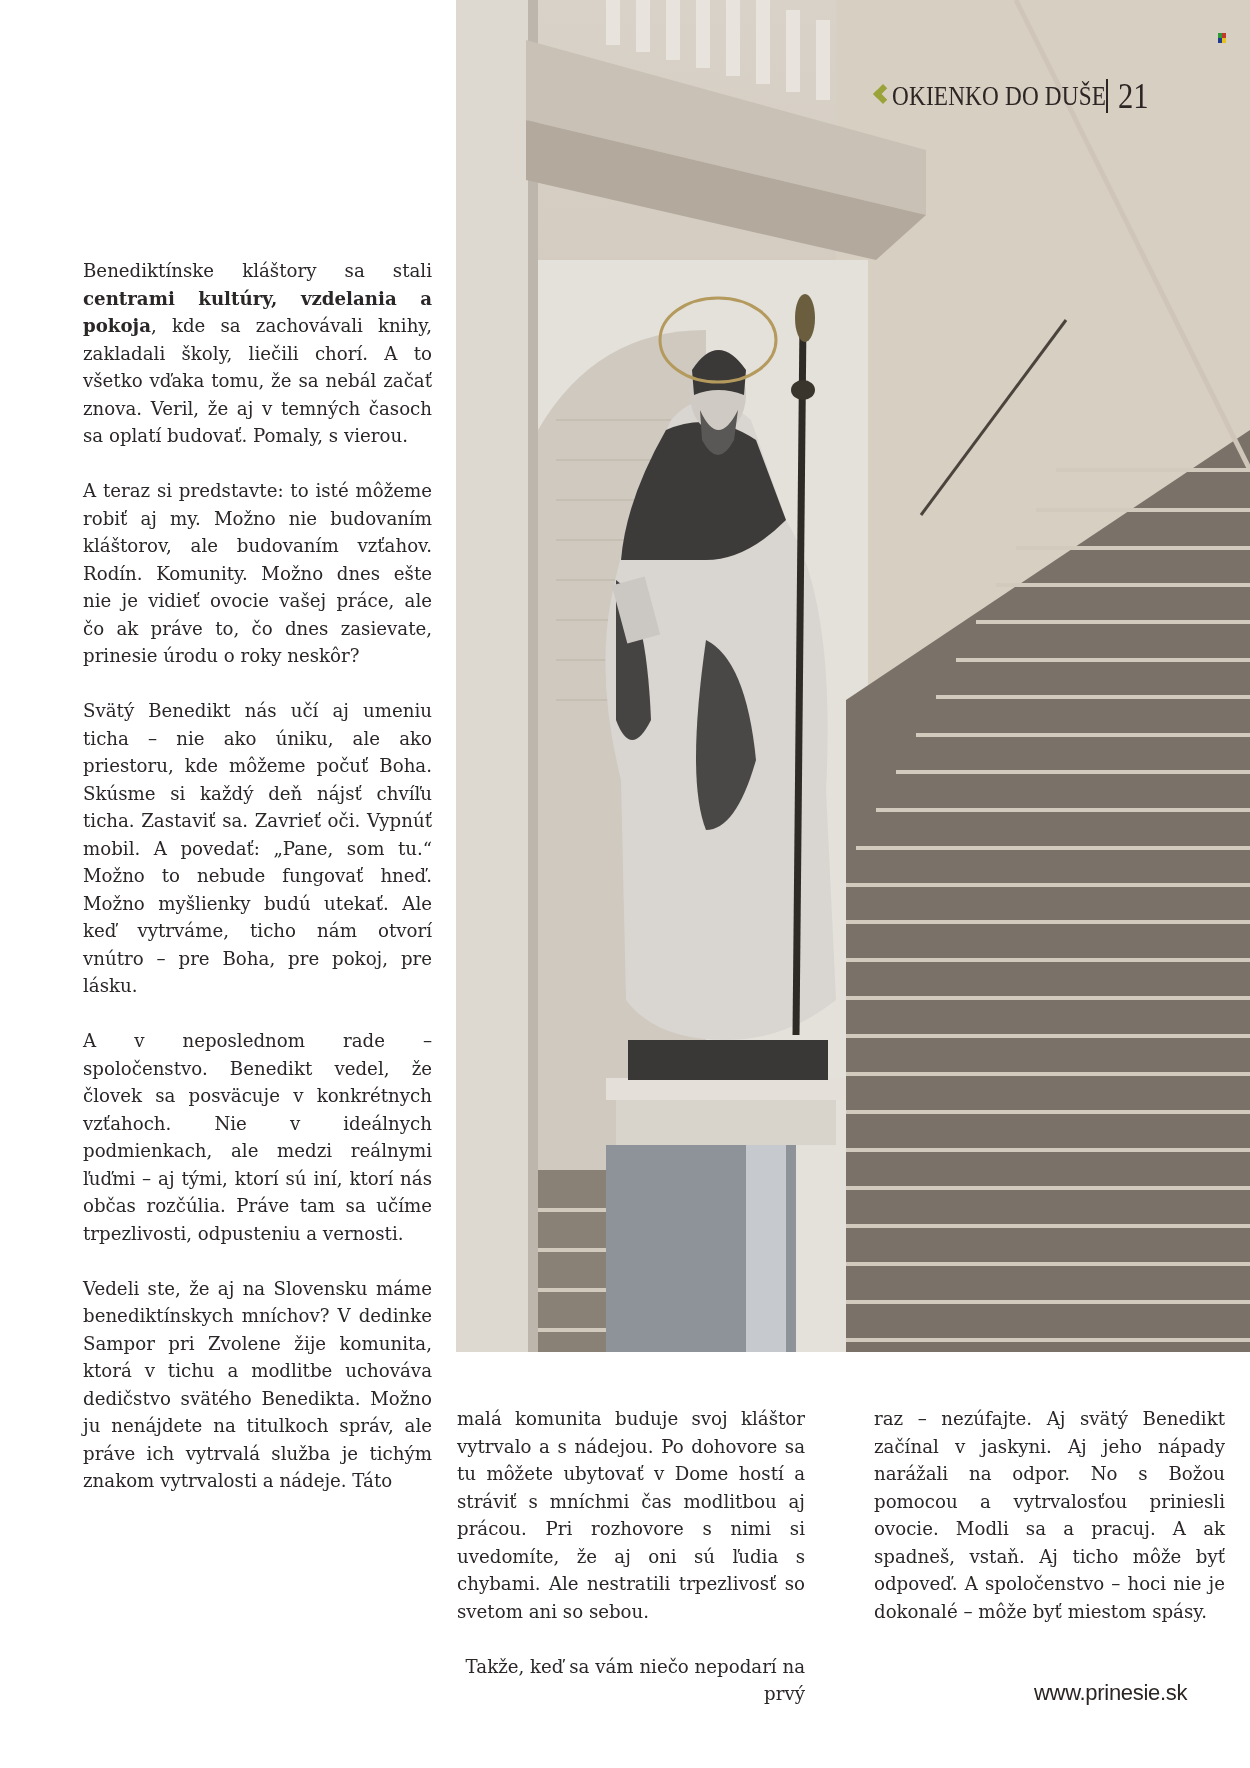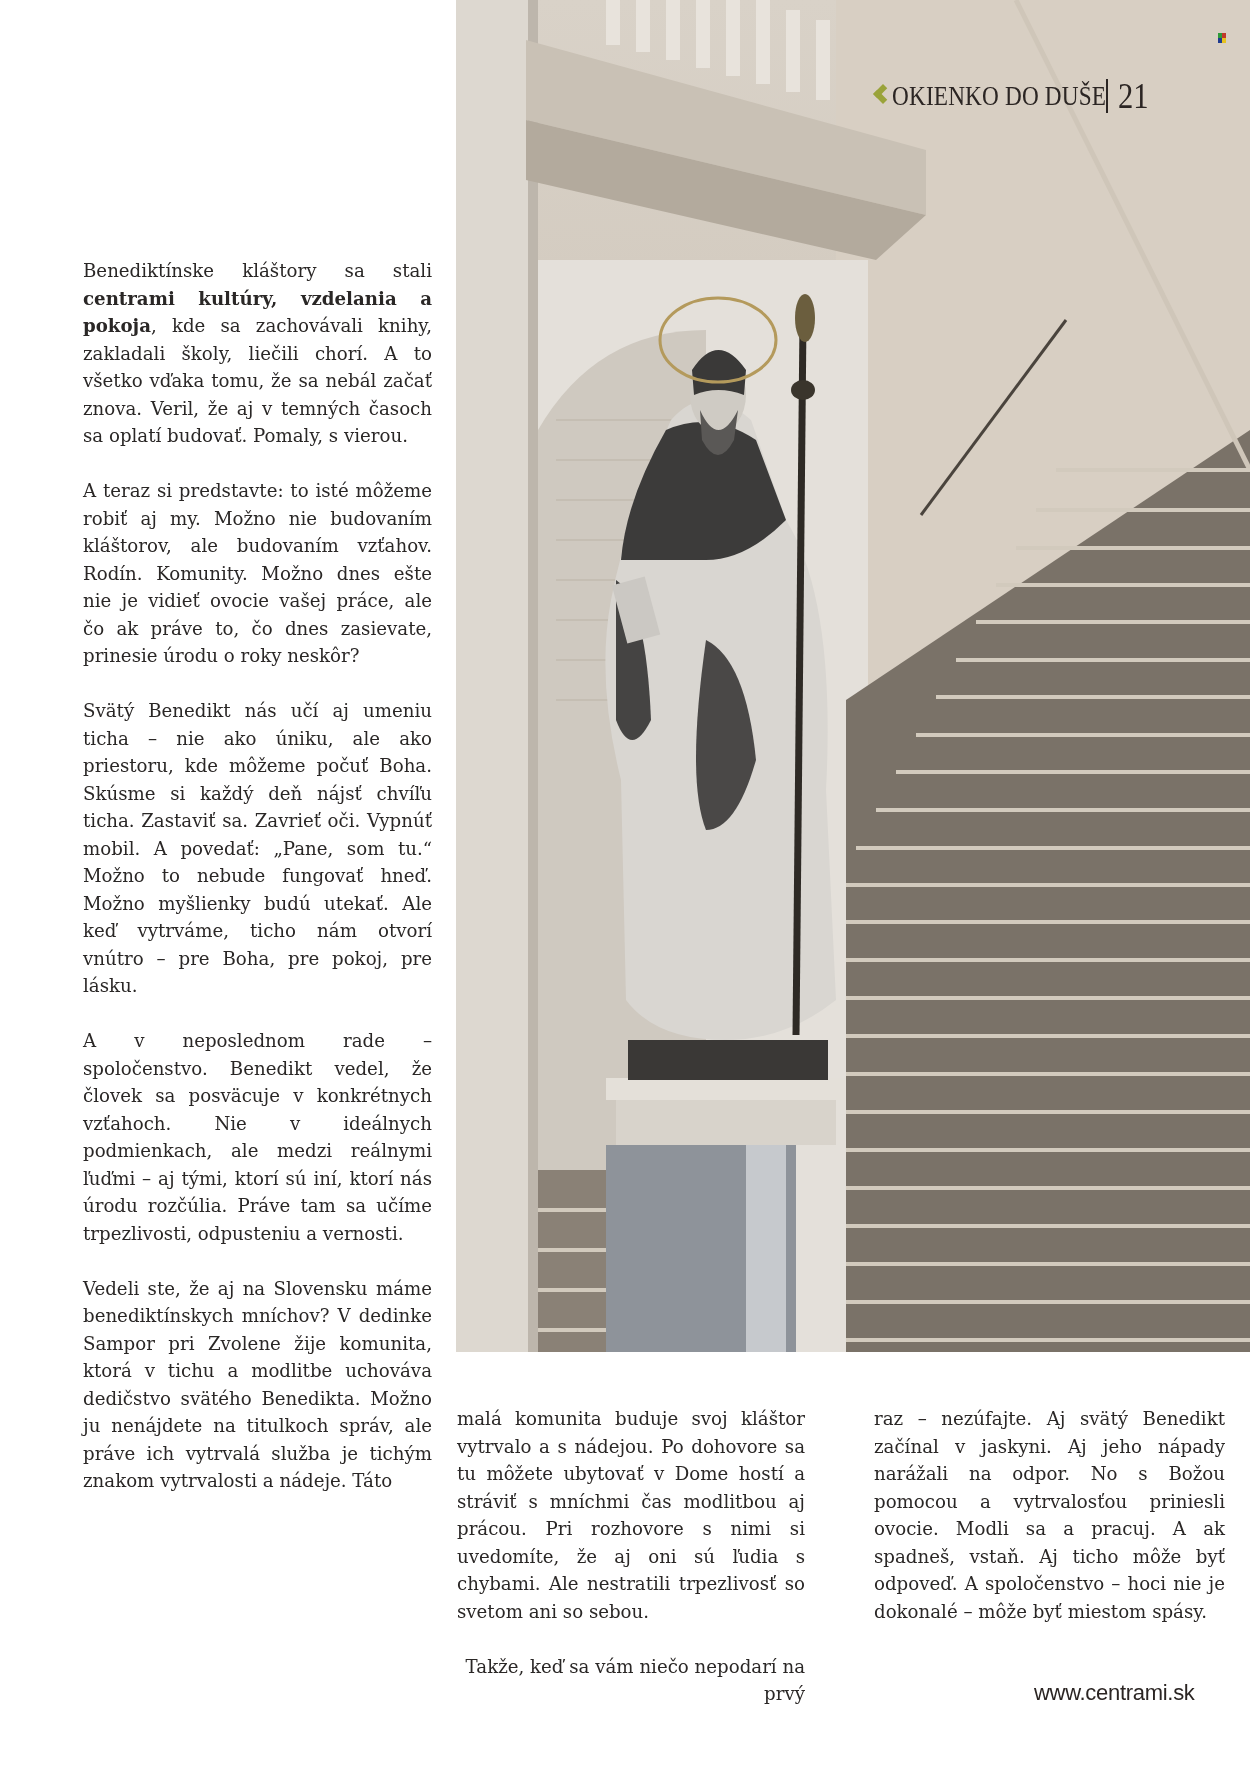--- a/index.html
+++ b/index.html
@@ -178,26 +178,26 @@
   <span style="left:0;top:0;background:#2e9a3a;"></span>
   <span style="left:4px;top:0;background:#c0392b;"></span>
   <span style="left:0;top:5px;background:#1f3b8f;"></span>
   <span style="left:4px;top:5px;background:#e6c220;"></span>
 </div>
 
 <div class="col col-left">
   <p><span>Benediktínske kláštory sa stali </span><b>centrami kultúry, vzdelania a pokoja</b><span>, kde sa zachovávali knihy, zakladali školy, liečili chorí. A to všetko vďaka tomu, že sa nebál začať znova. Veril, že aj v temných časoch sa oplatí budovať. Pomaly, s vierou.</span></p>
   <p>A teraz si predstavte: to isté môžeme robiť aj my. Možno nie budovaním kláštorov, ale budovaním vzťahov. Rodín. Komunity. Možno dnes ešte nie je vidieť ovocie vašej práce, ale čo ak práve to, čo dnes zasievate, prinesie úrodu o roky neskôr?</p>
   <p>Svätý Benedikt nás učí aj umeniu ticha – nie ako úniku, ale ako priestoru, kde môžeme počuť Boha. Skúsme si každý deň nájsť chvíľu ticha. Zastaviť sa. Zavrieť oči. Vypnúť mobil. A povedať: „Pane, som tu.“ Možno to nebude fungovať hneď. Možno myšlienky budú utekať. Ale keď vytrváme, ticho nám otvorí vnútro – pre Boha, pre pokoj, pre lásku.</p>
-  <p>A v neposlednom rade – spoločenstvo. Benedikt vedel, že človek sa posväcuje v konkrétnych vzťahoch. Nie v ideálnych podmienkach, ale medzi reálnymi ľuďmi – aj tými, ktorí sú iní, ktorí nás úrodu rozčúlia. Práve tam sa učíme trpezlivosti, odpusteniu a vernosti.</p>
+  <p>A v neposlednom rade – spoločenstvo. Benedikt vedel, že človek sa posväcuje v konkrétnych vzťahoch. Nie v ideálnych podmienkach, ale medzi reálnymi ľuďmi – aj tými, ktorí sú iní, ktorí nás občas rozčúlia. Práve tam sa učíme trpezlivosti, odpusteniu a vernosti.</p>
   <p>Vedeli ste, že aj na Slovensku máme benediktínskych mníchov? V dedinke Sampor pri Zvolene žije komunita, ktorá v tichu a modlitbe uchováva dedičstvo svätého Benedikta. Možno ju nenájdete na titulkoch správ, ale práve ich vytrvalá služba je tichým znakom vytrvalosti a nádeje. Táto</p>
 </div>
 
 <div class="col col-mid">
   <p>malá komunita buduje svoj kláštor vytrvalo a s nádejou. Po dohovore sa tu môžete ubytovať v Dome hostí a stráviť s mníchmi čas modlitbou aj prácou. Pri rozhovore s nimi si uvedomíte, že aj oni sú ľudia s chybami. Ale nestratili trpezlivosť so svetom ani so sebou.</p>
   <p style="text-align:right">Takže, keď sa vám niečo nepodarí na prvý</p>
 </div>
 
 <div class="col col-right">
   <p>raz – nezúfajte. Aj svätý Benedikt začínal v jaskyni. Aj jeho nápady narážali na odpor. No s Božou pomocou a vytrvalosťou priniesli ovocie. Modli sa a pracuj. A ak spadneš, vstaň. Aj ticho môže byť odpoveď. A spoločenstvo – hoci nie je dokonalé – môže byť miestom spásy.</p>
 </div>
 
-<a class="footer-url">www.centrami.sk</a>
+<a class="footer-url">www.prinesie.sk</a>
 
 </body></html>

